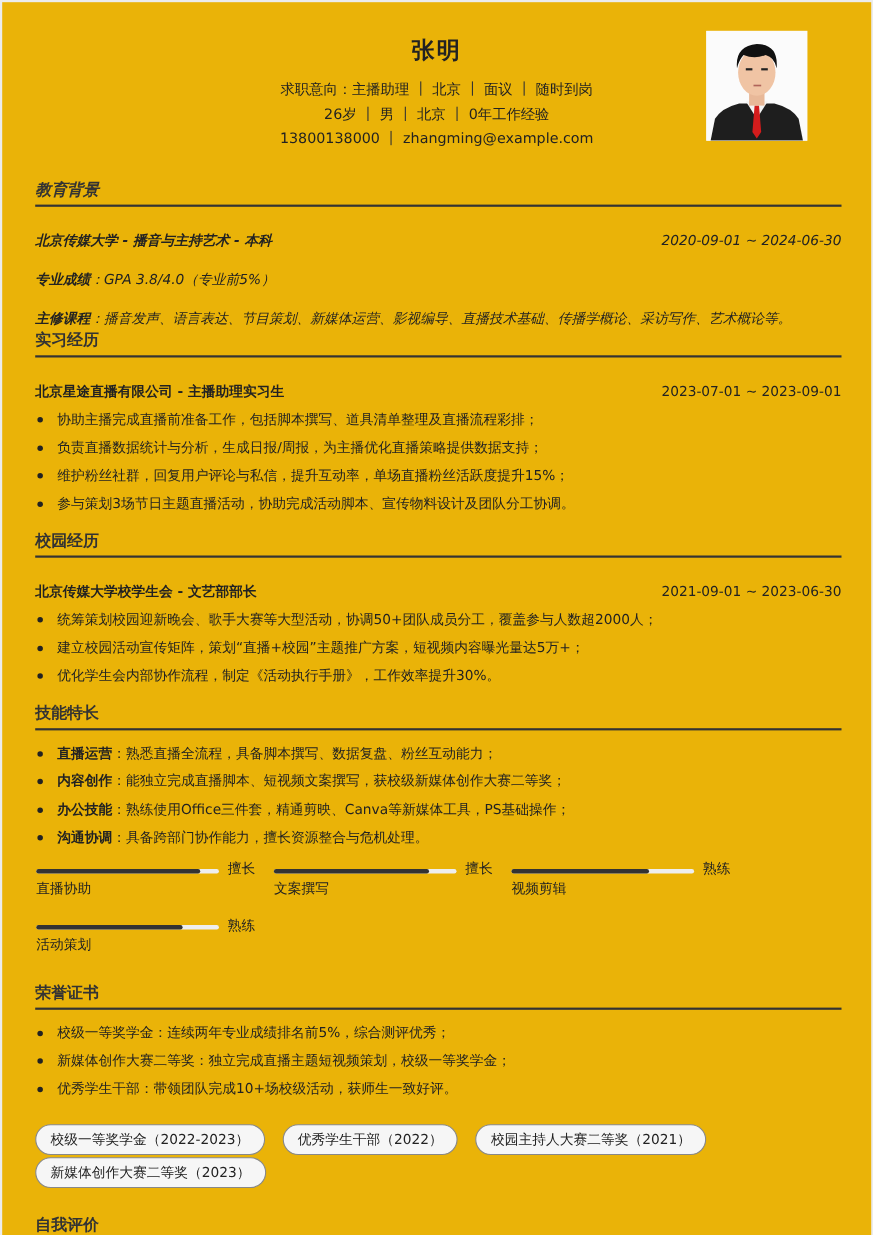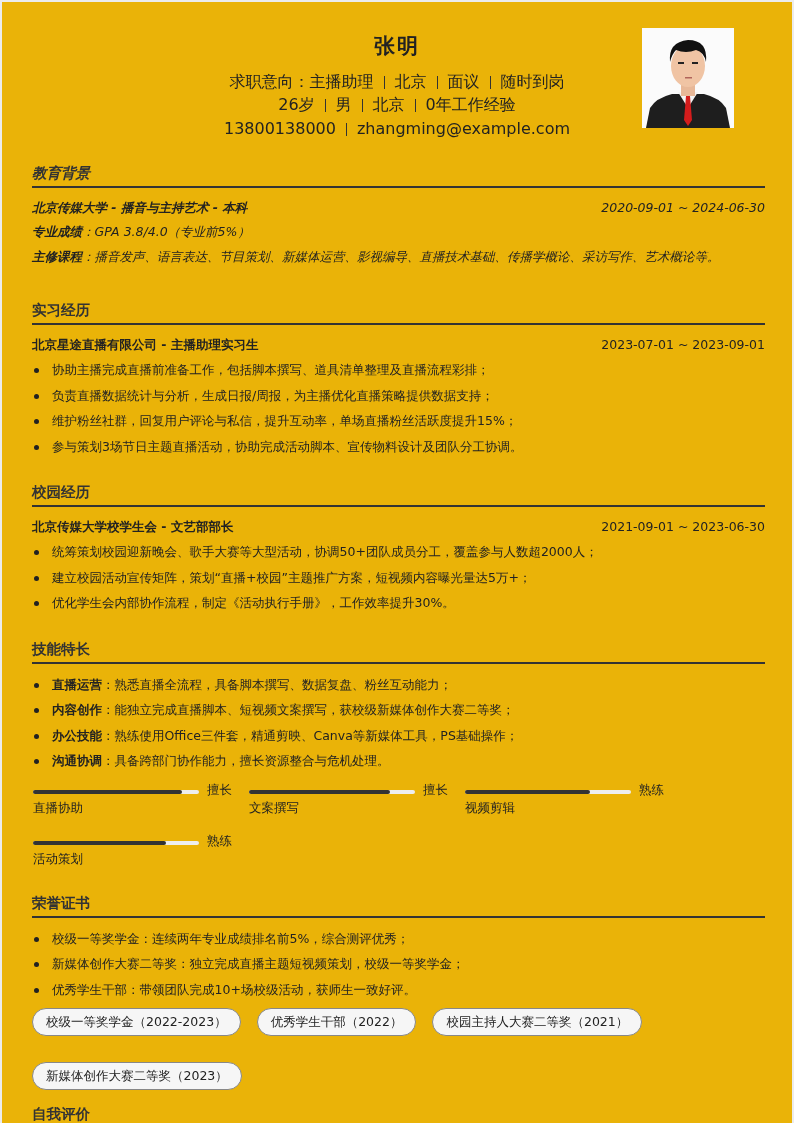--- a/index.html
+++ b/index.html
@@ -4,39 +4,39 @@
 <style>
   * { box-sizing: border-box; margin: 0; padding: 0; }
   html, body { width: 794px; height: 1123px; overflow: hidden; background: #ffffff; }
   body { font-family: "DejaVu Sans", "Liberation Sans", sans-serif; color: #222; font-size: 12.5px; }
   .page {
     position: relative; width: 794px; height: 1123px; background: #eab308;
     border-left: 2px solid #ececec; border-top: 2px solid #ececec; border-right: 2px solid #ececec;
   }
   .header { position: relative; height: 160px; }
   .name { position: absolute; top: 30px; left: 0; width: 100%; text-align: center; font-size: 21px; font-weight: bold; color: #222; letter-spacing: 2px; }
-  .info-line { position: absolute; left: 0; width: 100%; text-align: center; font-size: 16px; color: #222; }
+  .info-line { position: absolute; left: 0; width: 100%; text-align: center; font-size: 13px; color: #222; }
   .info-line .sep { display: inline-block; width: 1px; height: 13px; background: #333; margin: 0 10px; vertical-align: -2px; }
   .l1 { top: 70px; } .l2 { top: 93px; } .l3 { top: 117px; }
   .avatar { position: absolute; left: 640px; top: 26px; width: 92px; height: 100px; overflow: hidden; background: #fafafa; }
   .section { position: absolute; left: 30px; width: 733px; }
   .sec-title { font-size: 14.5px; font-weight: bold; color: #333; height: 24px; line-height: 22px; }
   .sec-rule { height: 1.5px; background: #333; margin-top: 0; }
-  .row { position: relative; height: 24.5px; line-height: 24.5px; white-space: nowrap; }
+  .row { position: relative; height: 24.5px; line-height: 24.5px; white-space: nowrap; margin-top: 11px; }
   .row .date { position: absolute; right: 0; top: 0; }
   .b { font-weight: bold; }
   .bullet { position: relative; padding-left: 20px; height: 25.5px; line-height: 25.5px; white-space: nowrap; }
   .bullet::before { content: ""; position: absolute; left: 2px; top: 11px; width: 5px; height: 5px; border-radius: 50%; background: #222; }
   .skillbars { position: relative; height: 86px; margin-top: 2px; }
   .sb { position: absolute; width: 210px; height: 40px; }
   .sb .track { position: absolute; left: 0; top: 8px; width: 166px; height: 4px; border-radius: 2px; background: #eeeeee; }
   .sb .fill { position: absolute; left: 0; top: 0; height: 4px; border-radius: 2px; background: #333; }
   .sb .lvl { position: absolute; left: 174px; top: 0; font-size: 12.5px; }
   .sb .nm { position: absolute; left: 0; top: 18px; font-size: 12.5px; }
-  .tags { display: flex; flex-wrap: wrap; gap: 26px 16px; margin-top: 6px; width: 700px; }
+  .tags { display: flex; flex-wrap: wrap; gap: 2px 16px; margin-top: 20px; width: 700px; }
   .tag { display: inline-block; height: 28px; line-height: 26px; padding: 0 13px; border: 1px solid #888; border-radius: 14px; background: #f6f6f6; font-size: 12.5px; color: #222; white-space: nowrap; }
 </style>
 </head>
 <body>
 
 <div class="page">
 
   <div class="header">
     <div class="name">张明</div>
 

